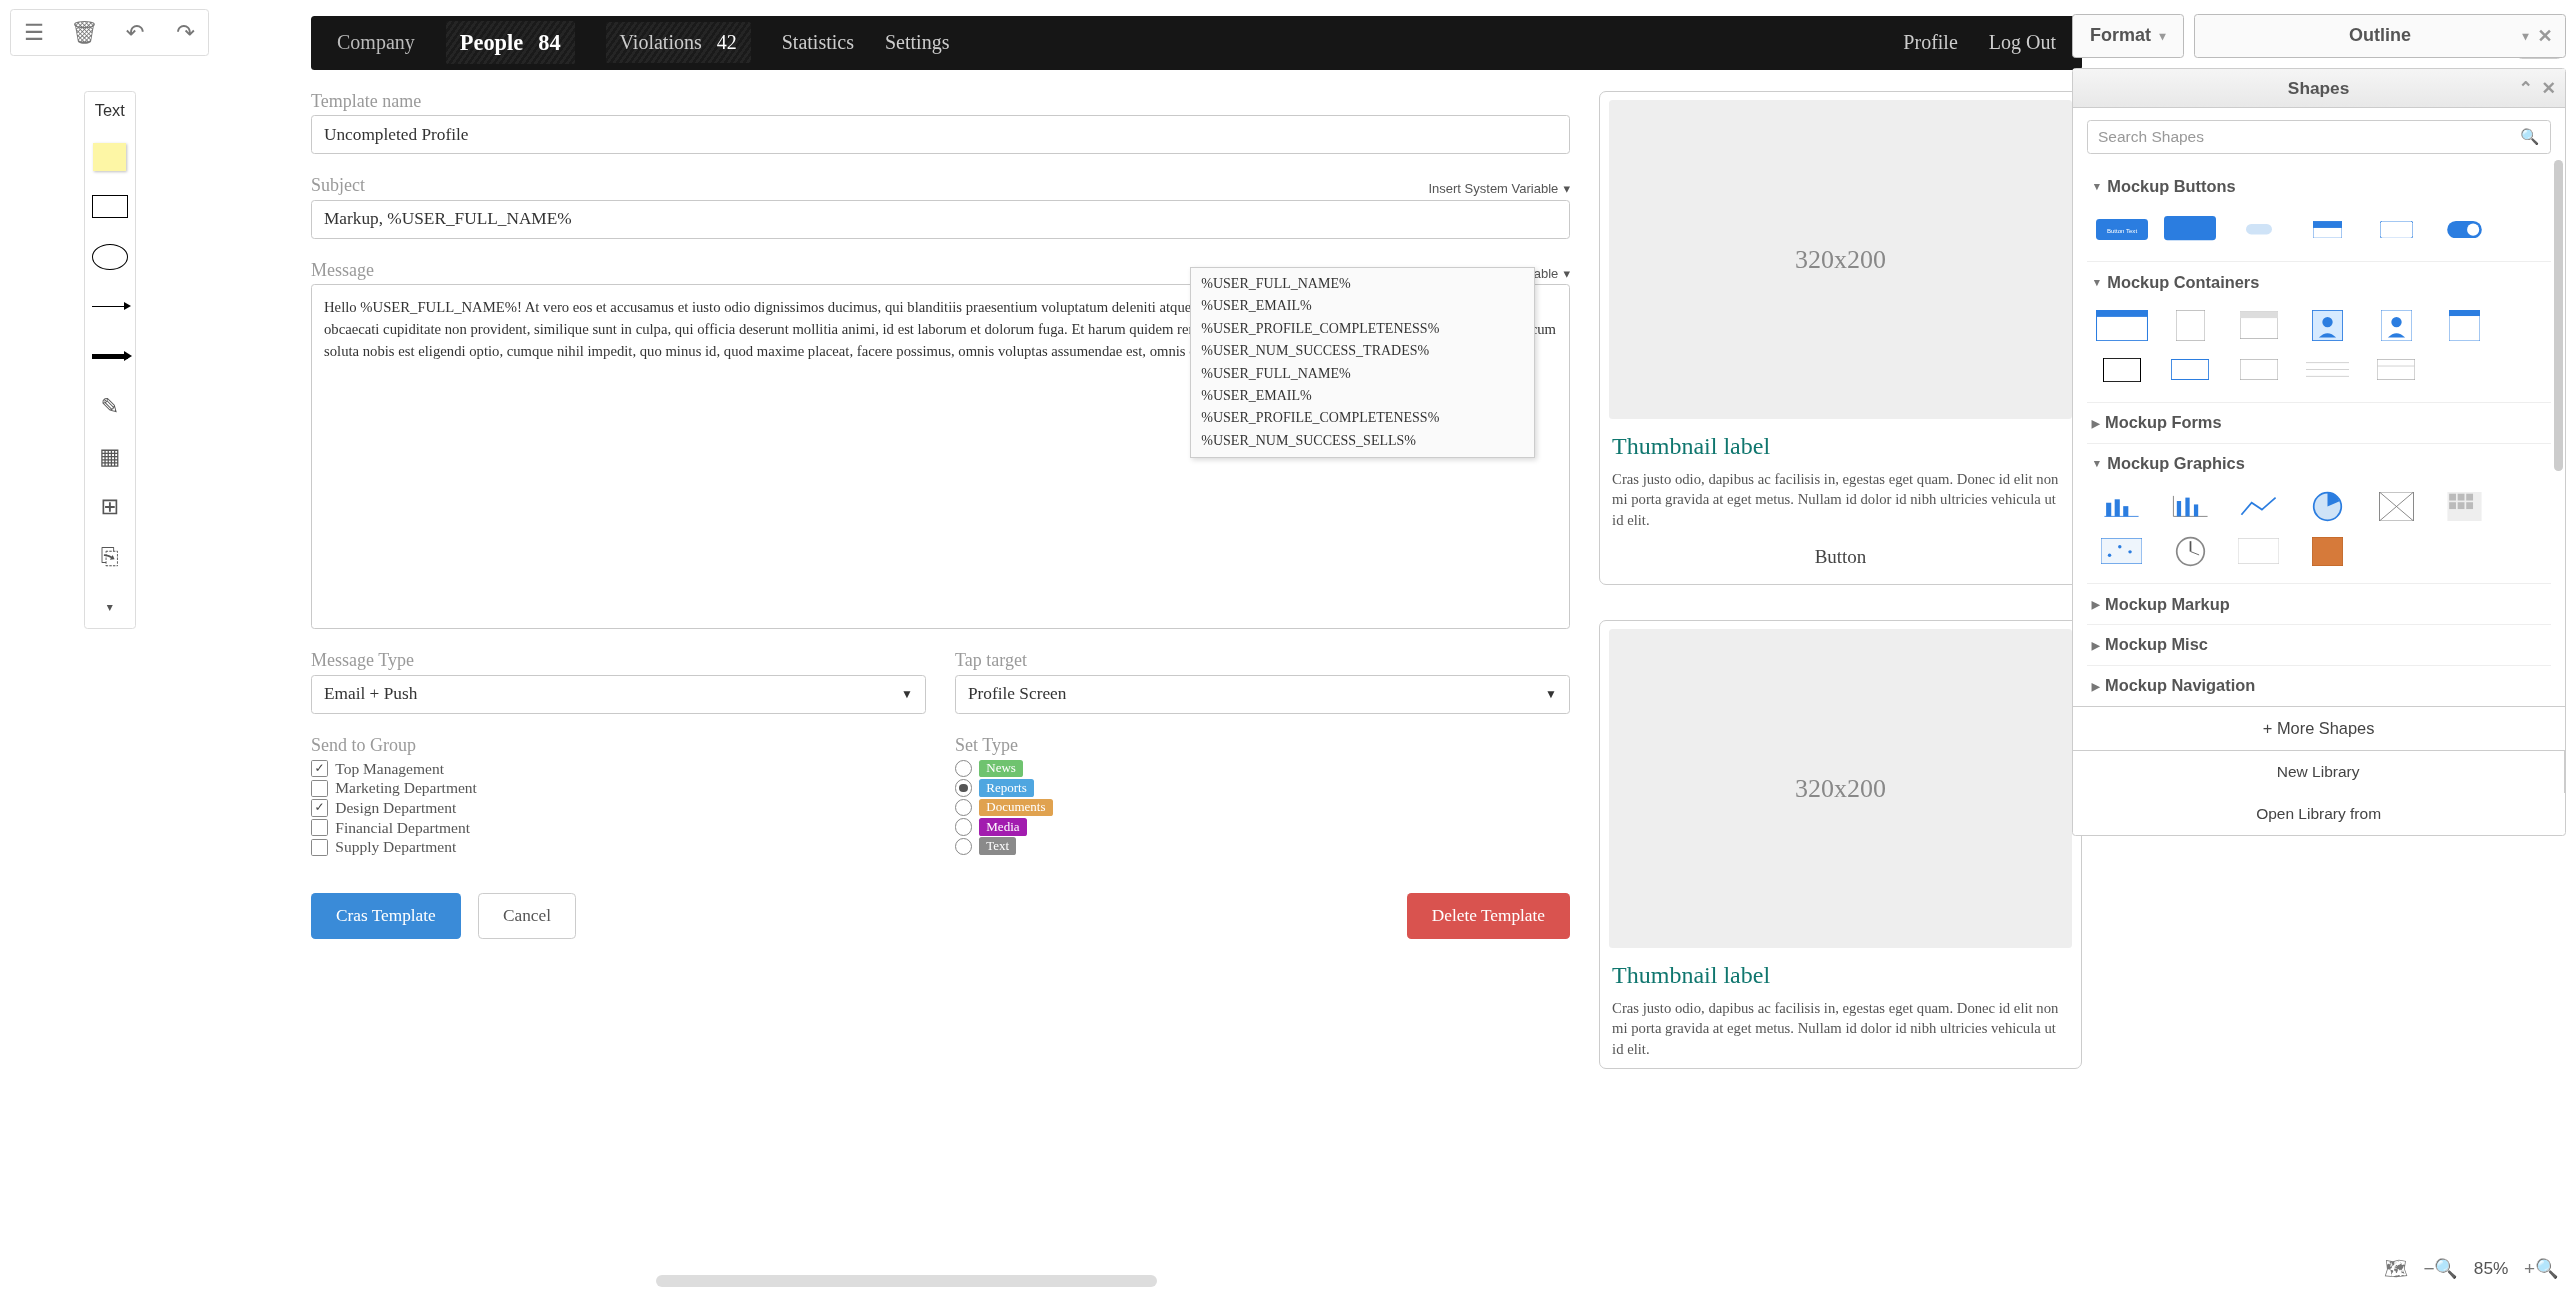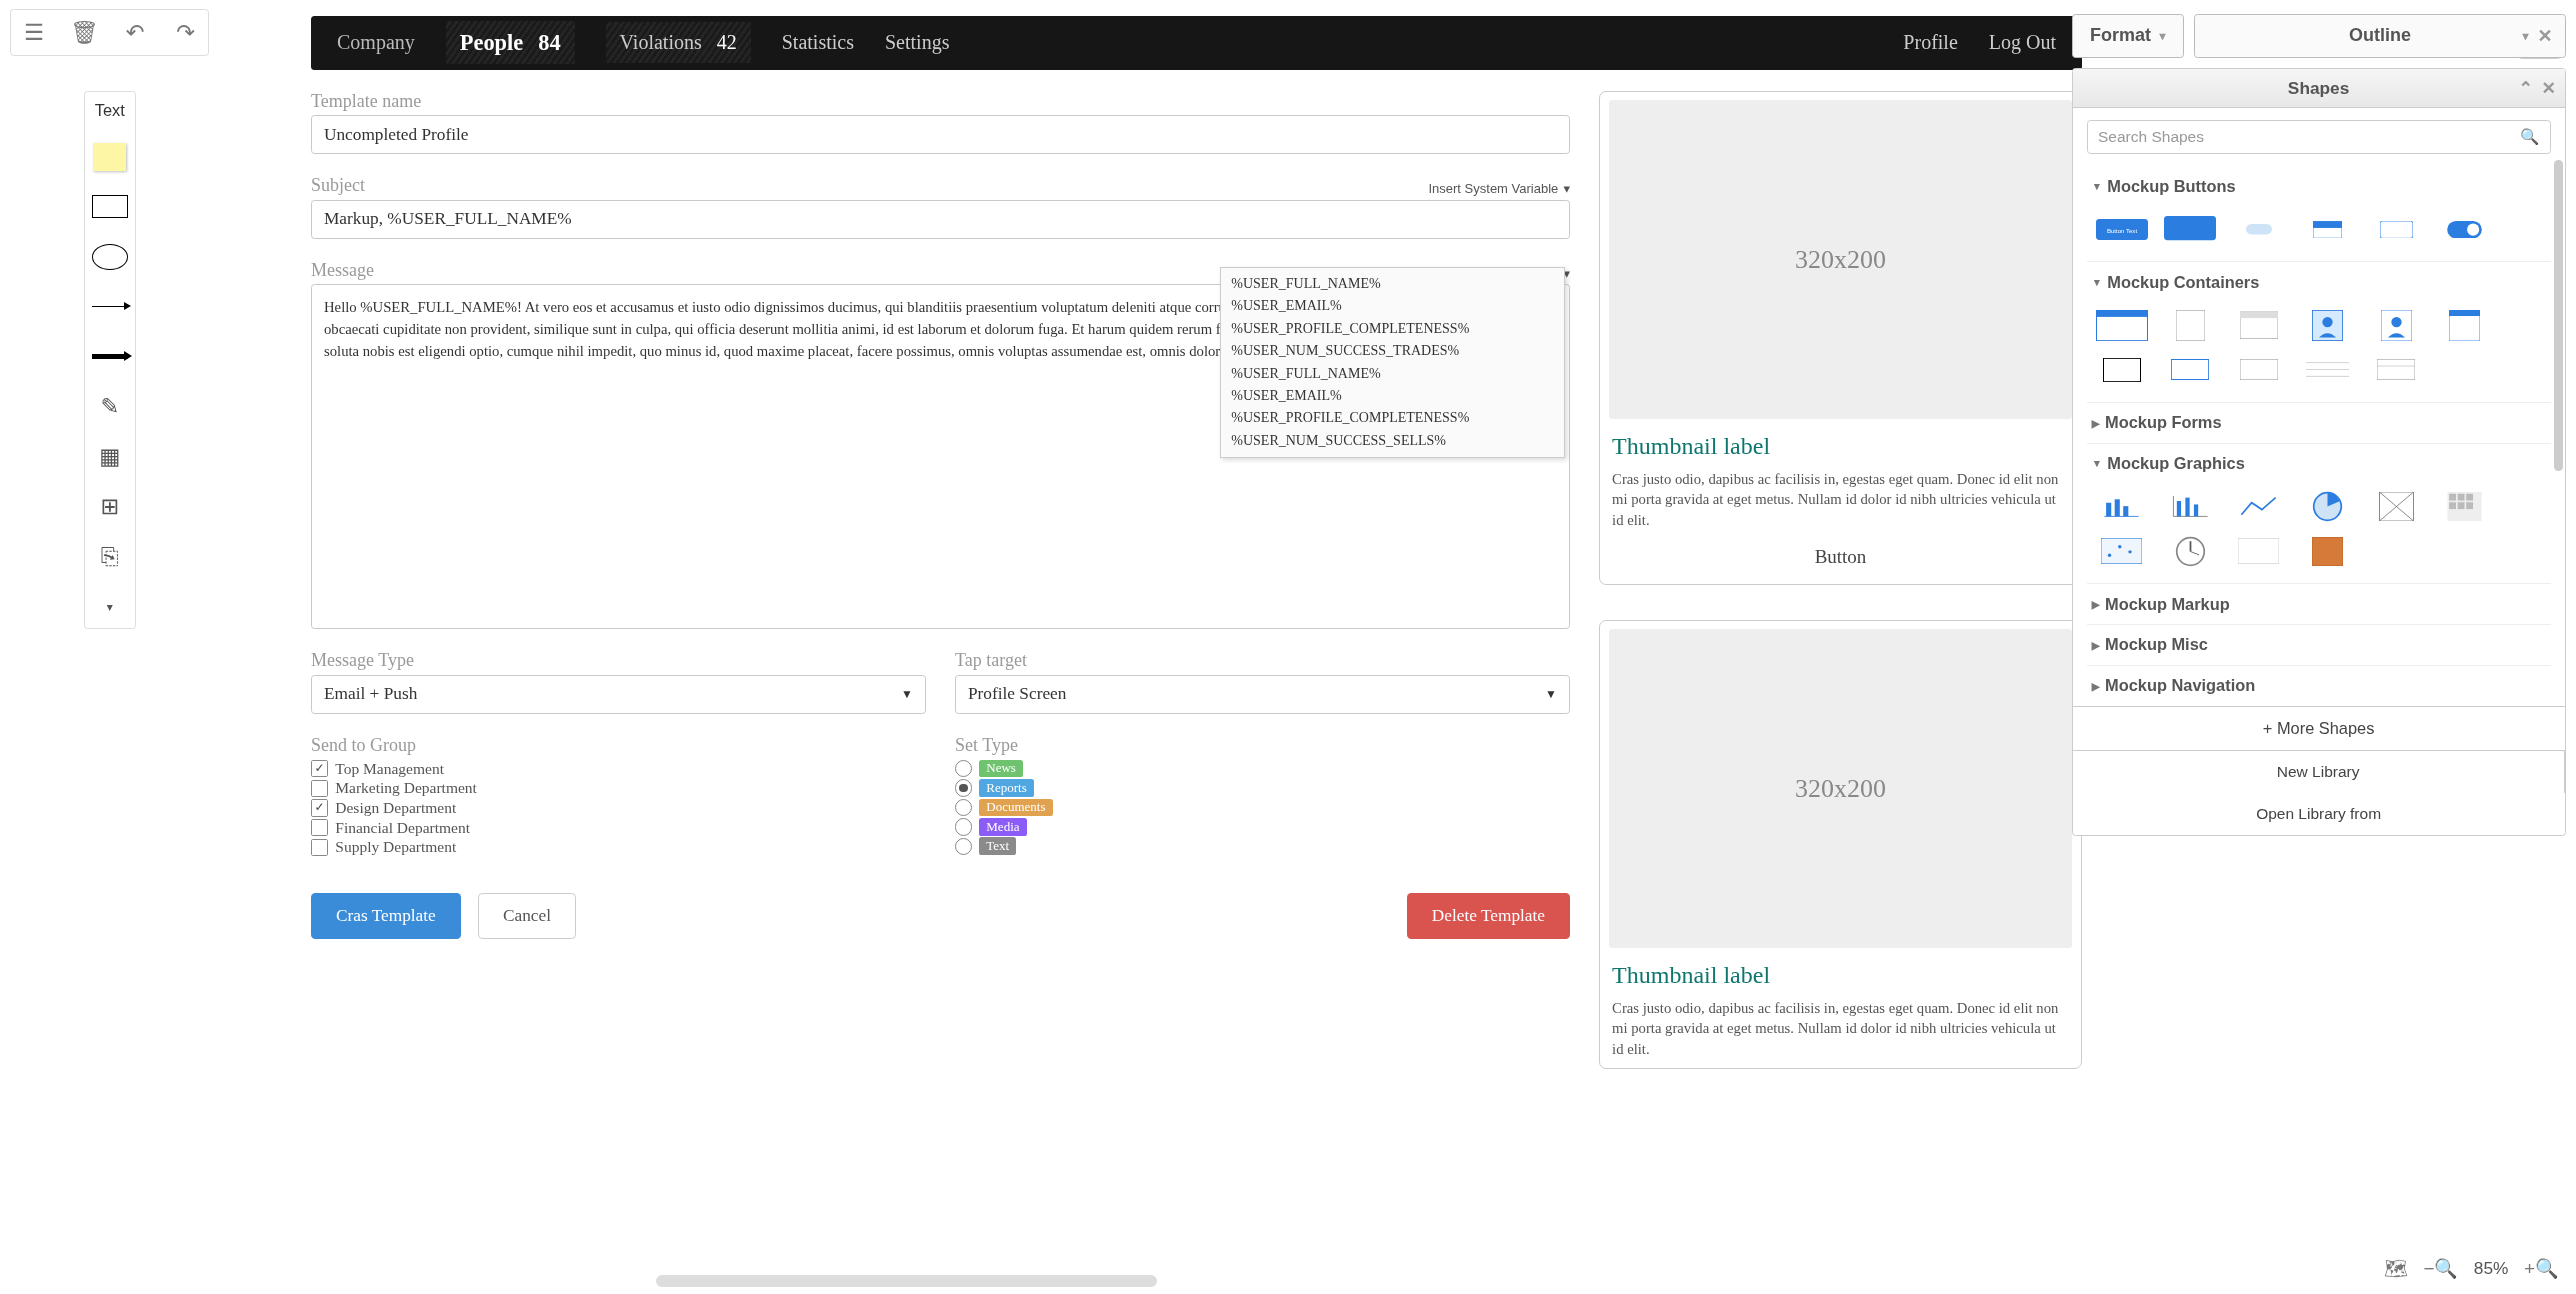--- a/index.html
+++ b/index.html
@@ -37,21 +37,21 @@
 .form-left { flex: 1; }
 .form-right { width: 483px; }
 
 .fld-label { font-family: "Comic Sans MS",cursive; font-size: 18px; color: #9a9a9a; margin-bottom: 3.5px; display: flex; justify-content: space-between; align-items: flex-end; }
 .fld-meta { font-family: Arial,sans-serif; font-size: 13px; color: #555; display: inline-flex; align-items: center; gap: 5.2px; }
 .fld-input { width: 100%; border: 0.9px solid #c9c9c9; border-radius: 3.5px; padding: 8.6px 12px; font-family: "Comic Sans MS",cursive; font-size: 17.3px; background: #fff; }
 .fld-textarea { width: 100%; border: 0.9px solid #c9c9c9; border-radius: 3.5px; padding: 10.4px 12px; font-family: "Comic Sans MS",cursive; font-size: 14.7px; color: #333; height: 345px; background: #fff; resize: none; line-height: 1.5; }
 .fld-group { margin-bottom: 21px; }
 
 .msg-wrap { position: relative; }
-.var-dropdown { position: absolute; top: 7px; right: 5px; width: 345px; background: #fafafa; border: 0.9px solid #ccc; box-shadow: 1.7px 1.7px 5.2px rgba(0,0,0,0.15); padding: 5.2px 8.6px; font-family: "Comic Sans MS",cursive; font-size: 14px; line-height: 1.6; }
+.var-dropdown { position: absolute; top: 7px; right: 35px; width: 345px; background: #fafafa; border: 0.9px solid #ccc; box-shadow: 1.7px 1.7px 5.2px rgba(0,0,0,0.15); padding: 5.2px 8.6px; font-family: "Comic Sans MS",cursive; font-size: 14px; line-height: 1.6; }
 .var-dropdown div { padding: 0 1.7px; }
 
 .two-col { display: flex; gap: 29px; }
 .two-col > div { flex: 1; }
 
 .select-field { width: 100%; border: 0.9px solid #c9c9c9; border-radius: 3.5px; padding: 8.6px 12px; font-family: "Comic Sans MS",cursive; font-size: 17.3px; background: #fff; display: flex; justify-content: space-between; align-items: center; }
 .select-field .caret { font-size: 12px; color: #333; }
 
 .check-item, .radio-item { display: flex; align-items: center; gap: 7px; margin: 1.7px 0; font-family: "Comic Sans MS",cursive; font-size: 15.5px; color: #555; }
 .check-box { width: 17.3px; height: 17.3px; border: 1.3px solid #888; border-radius: 1.7px; display: flex; align-items: center; justify-content: center; font-size: 12px; color: #444; }
@@ -280,21 +280,21 @@
                   <span class="dot"></span>
                 </span>
                 <span class="tag" style="background:#4fa6e0">Reports</span>
               </div>
               <div class="radio-item">
                 <span class="radio-box"></span>
                 <span class="tag" style="background:#e0a24f">Documents</span>
               </div>
               <div class="radio-item">
                 <span class="radio-box"></span>
-                <span class="tag" style="background:#8b5cf6">Media</span>
+                <span class="tag" style="background:#a21caf">Media</span>
               </div>
               <div class="radio-item">
                 <span class="radio-box"></span>
                 <span class="tag" style="background:#8a8a8a">Text</span>
               </div>
             </div>
         </div>
       </div>
 
       <div class="btn-row">

